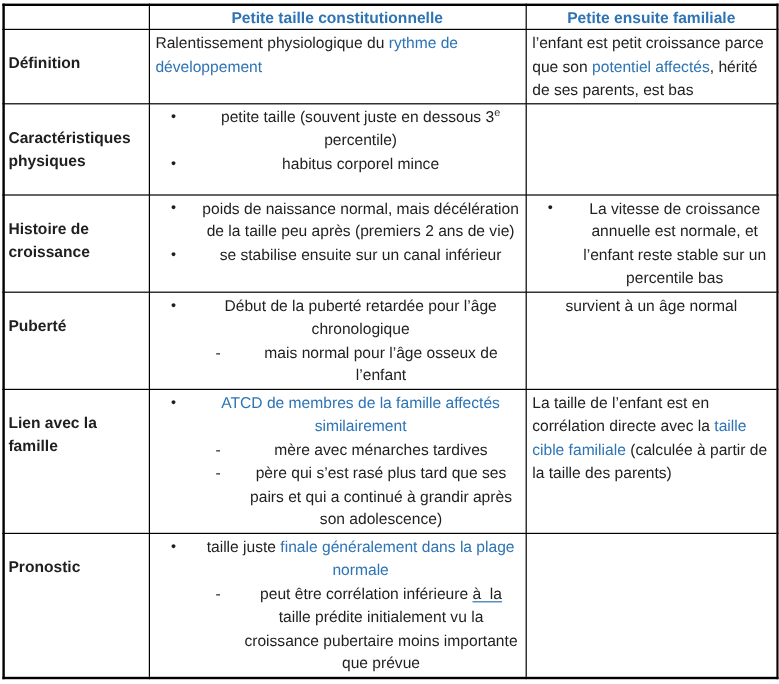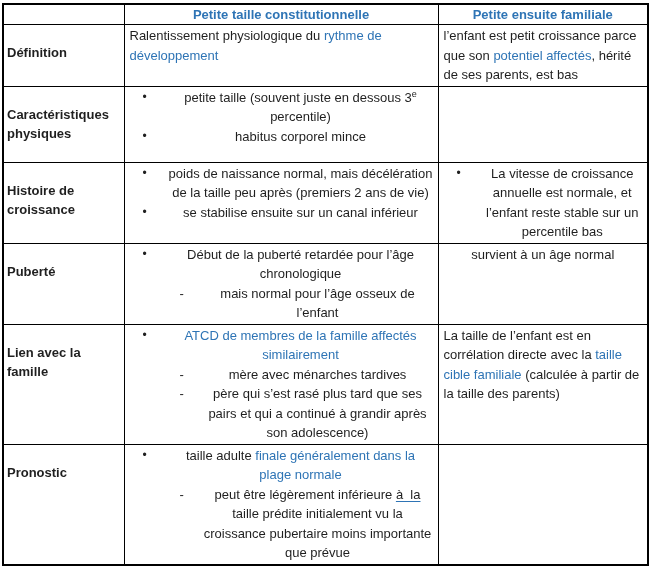--- a/index.html
+++ b/index.html
@@ -127,24 +127,24 @@
           </td>
           <td>
             <div class="para"><span>La taille de l’enfant est en corrélation directe avec la </span><span class="blue">taille cible familiale</span><span> (calculée à partir de la taille des parents)</span></div>
           </td>
         </tr>
         <tr>
           <td class="label">Pronostic</td>
           <td>
             <div class="li l1">
               <span class="marker">•</span>
-              <span class="txt"><span>taille adulte </span><span class="blue">finale généralement dans la plage normale</span></span>
+              <span class="txt"><span>taille juste </span><span class="blue">finale généralement dans la plage normale</span></span>
             </div>
             <div class="li l2">
               <span class="marker">-</span>
-              <span class="txt"><span>peut être légèrement inférieure </span><span class="u">à  la</span><span> taille prédite initialement vu la croissance pubertaire moins importante que prévue</span></span>
+              <span class="txt"><span>peut être corrélation inférieure </span><span class="u">à  la</span><span> taille prédite initialement vu la croissance pubertaire moins importante que prévue</span></span>
             </div>
           </td>
           <td></td>
         </tr>
       </tbody>
   </table>
 </div>
 
 </body></html>

